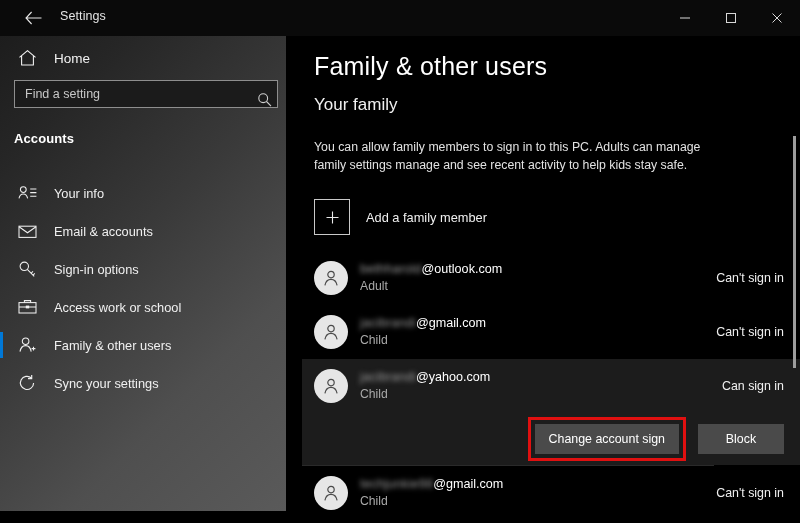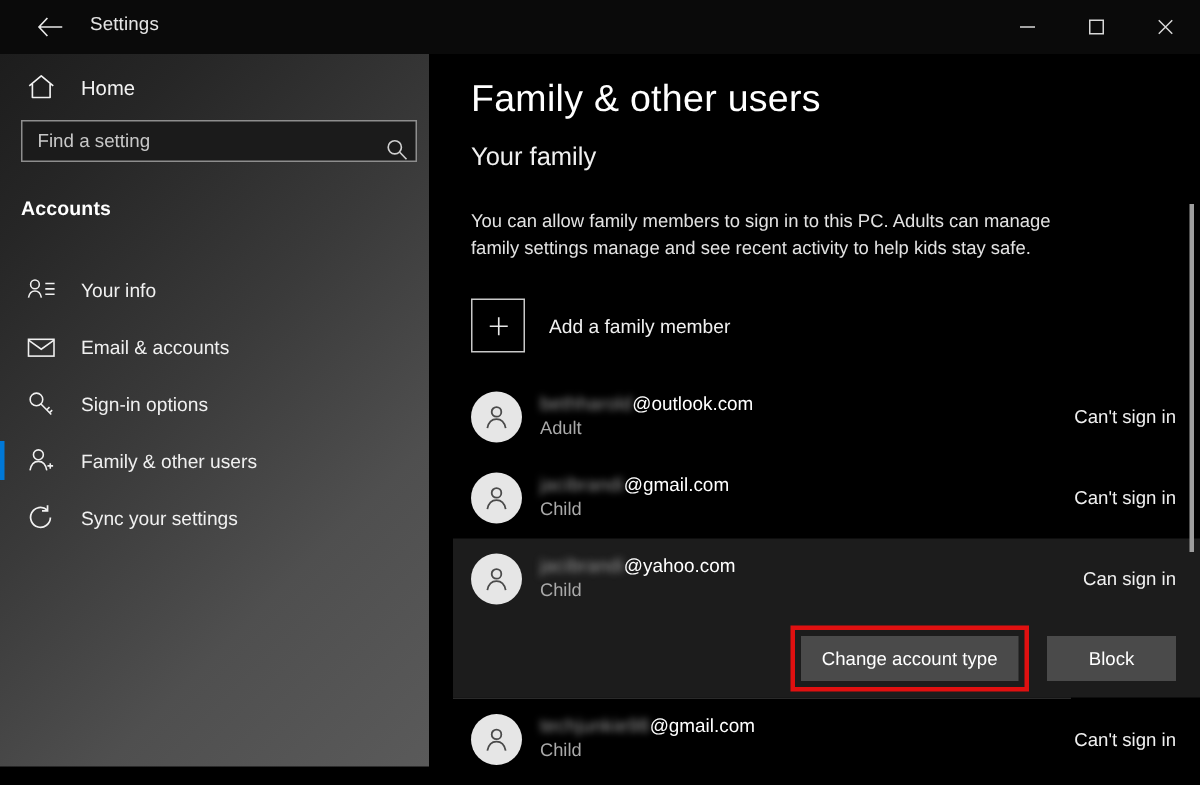--- a/index.html
+++ b/index.html
@@ -230,20 +230,32 @@
         <span class="accent"></span>
         <span class="nav-ico">
           <svg width="19" height="18" viewBox="0 0 19 18">
             <circle cx="6.3" cy="6.3" r="4.2" stroke="#f0f0f0" stroke-width="1.05" fill="none"></circle>
             <path d="M9.3 9.3 L16.2 16.3 M13.2 13.2 L15 11.4 M15.1 15.1 L16.8 13.4" stroke="#f0f0f0" stroke-width="1.05" fill="none"></path>
           </svg>
         </span>
         <span class="nav-label">Sign-in options</span>
       </div>
 
+      <div class="navitem">
+        <span class="accent"></span>
+        <span class="nav-ico">
+          <svg width="19" height="16" viewBox="0 0 19 16">
+            <rect x="1" y="3.6" width="17" height="10.4" stroke="#f0f0f0" stroke-width="1.05" fill="none"></rect>
+            <path d="M6.4 3.6 V1.6 H12.6 V3.6" stroke="#f0f0f0" stroke-width="1.05" fill="none"></path>
+            <path d="M1 8 H18" stroke="#f0f0f0" stroke-width="1.05"></path>
+            <rect x="7.8" y="6.6" width="3.4" height="2.8" fill="#f0f0f0"></rect>
+          </svg>
+        </span>
+        <span class="nav-label">Access work or school</span>
+      </div>
 
       <div class="navitem selected">
         <span class="accent"></span>
         <span class="nav-ico">
           <svg width="19" height="18" viewBox="0 0 19 18">
             <circle cx="7.6" cy="5.2" r="3.3" stroke="#f0f0f0" stroke-width="1.05" fill="none"></circle>
             <path d="M2 15.6 C2.7 11.6 4.9 9.6 7.6 9.6 C10.3 9.6 12.5 11.6 13.2 15.6" stroke="#f0f0f0" stroke-width="1.05" fill="none"></path>
             <path d="M13.6 12.6 H17.4 M15.5 10.8 V14.5" stroke="#f0f0f0" stroke-width="1.05"></path>
           </svg>
         </span>
@@ -331,21 +343,21 @@
             <span class="uname">
               <span class="redacted">jacibrandi</span>
                 <span>@yahoo.com</span>
             </span>
             <span class="urole">Child</span>
           </span>
           <span class="ustatus">Can sign in</span>
         </div>
         <div class="urow-actions">
           <span class="annot-wrap">
-            <button class="act-btn">Change account type</button>
+            <button class="act-btn">Change account sign</button>
           </span>
           <button class="act-btn secondary">Block</button>
         </div>
       </div>
 
       <div class="divider"></div>
 
       <div class="userrow">
         <div class="urow-main">
           <span class="avatar">

